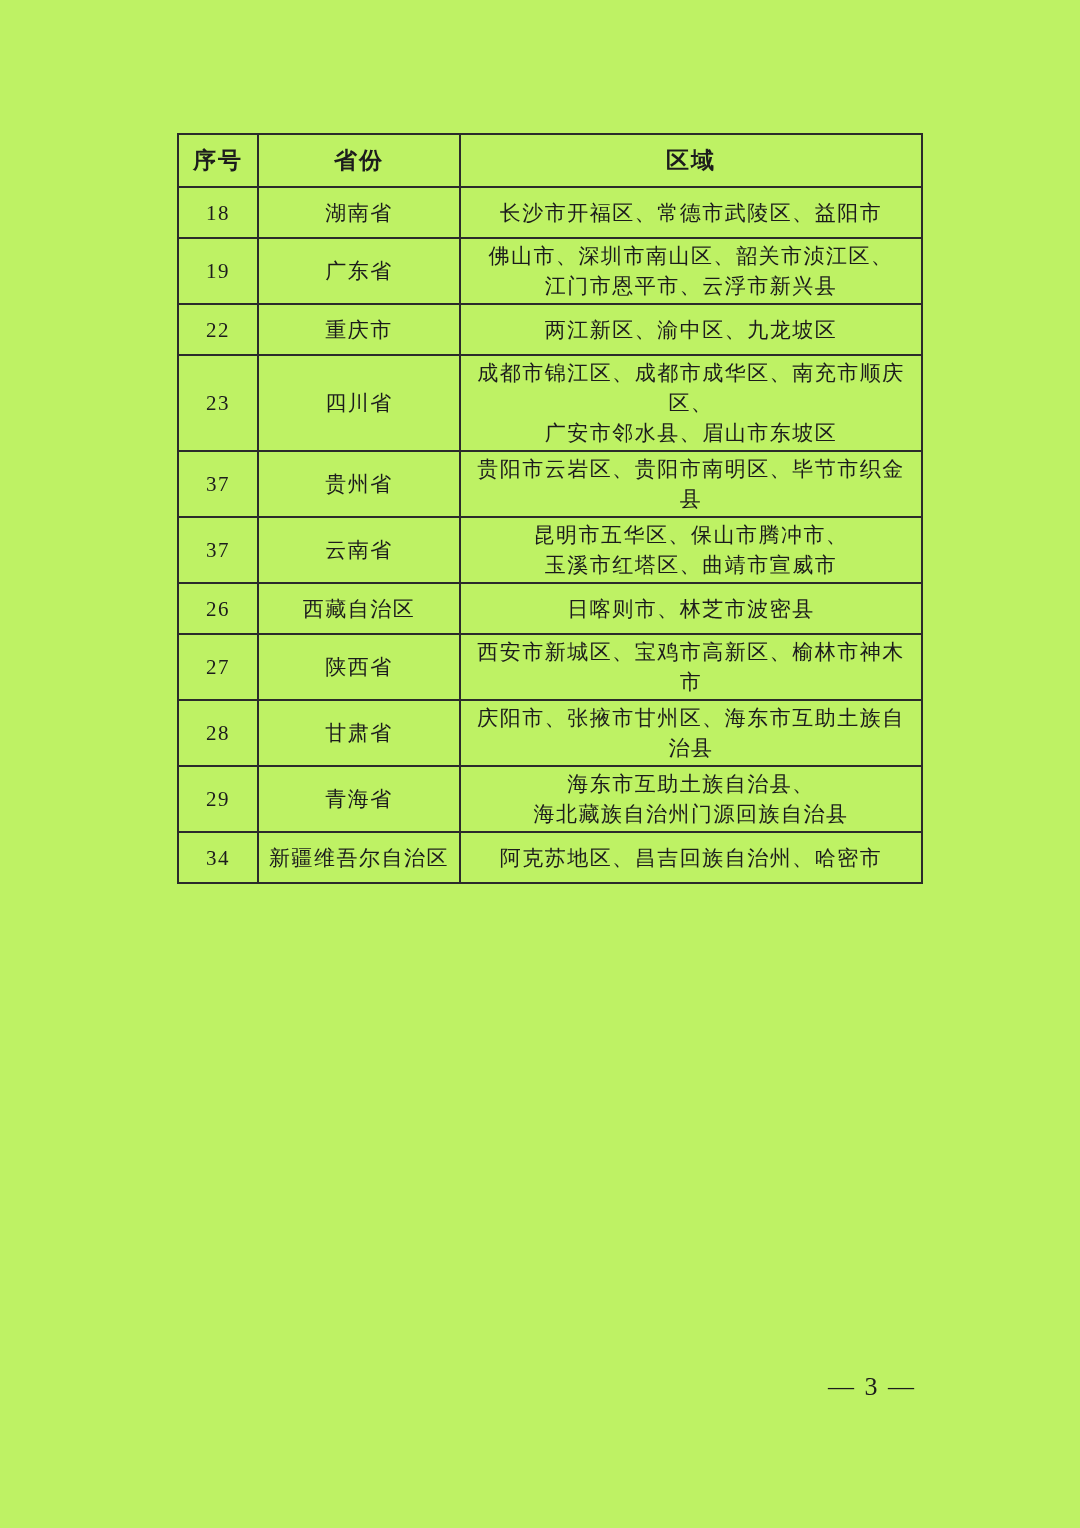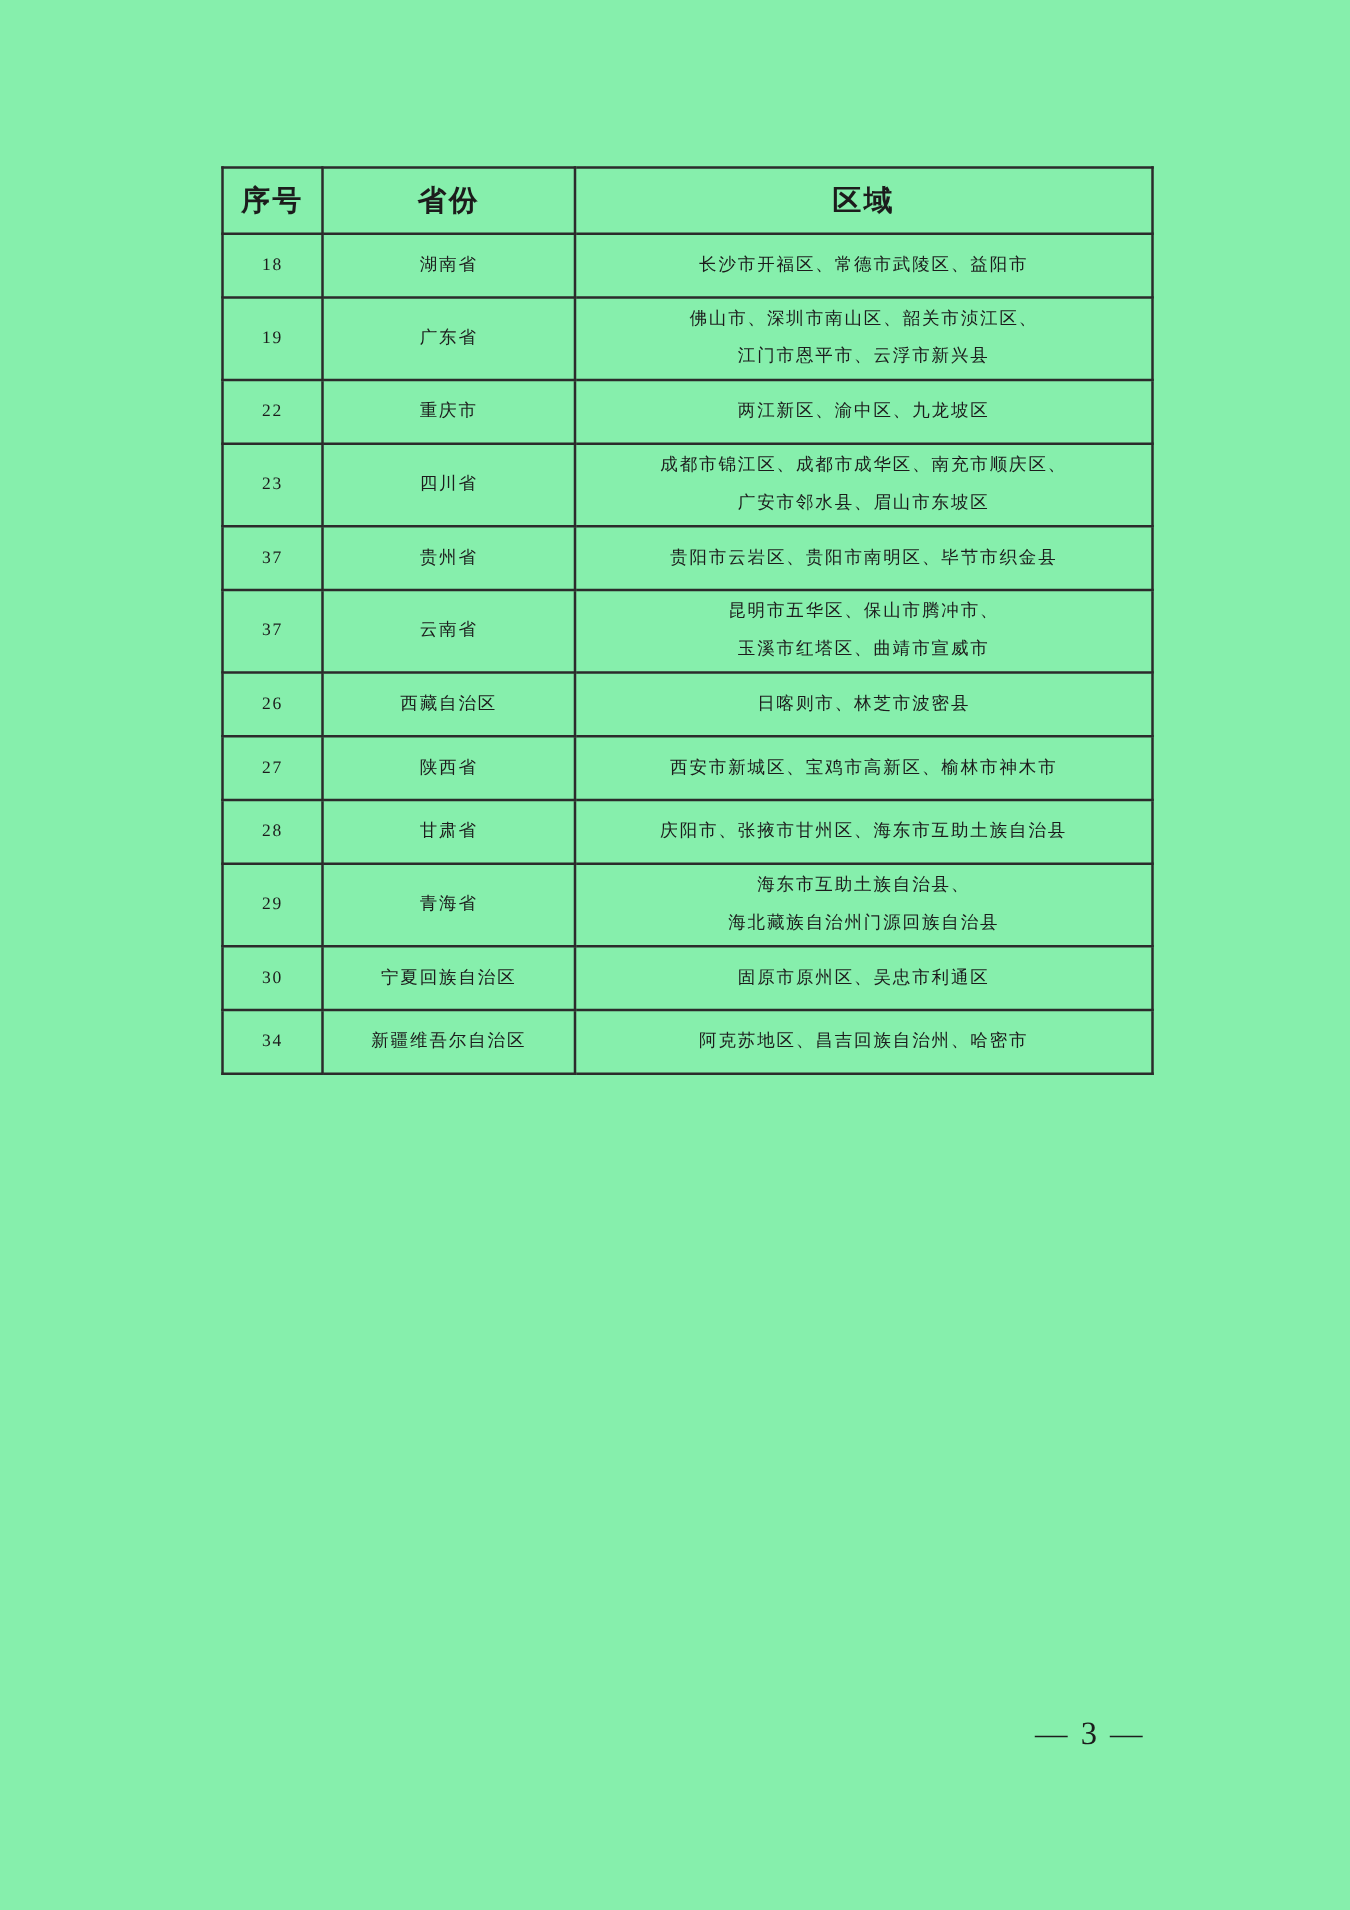--- a/index.html
+++ b/index.html
@@ -1,21 +1,21 @@
 <!DOCTYPE html>
 <html><head>
 <meta charset="utf-8">
 <style>
   * { margin: 0; padding: 0; box-sizing: border-box; }
   html, body { background: #e9e9e9; }
   .page {
     position: relative;
     width: 1080px;
     height: 1528px;
-    background: #86efac;
+    background: #bef264;
     margin: 0 auto;
     font-family: "Liberation Serif", "DejaVu Serif", serif;
     color: #1c1c1c;
     overflow: hidden;
   }
   table.regions-table {
     position: absolute;
     left: 177px;
     top: 133px;
     width: 744px;
@@ -32,21 +32,21 @@
     vertical-align: middle;
     padding: 2px 6px;
   }
   table.regions-table th {
     height: 53px;
     font-size: 23px;
     font-weight: bold;
     letter-spacing: 2px;
   }
   table.regions-table td {
-    font-size: 14px;
+    font-size: 21px;
     letter-spacing: 1.5px;
     line-height: 30px;
   }
   td.cell-no {
     font-size: 22px;
     letter-spacing: 0;
     font-family: "Liberation Serif", "DejaVu Serif", serif;
   }
   td.cell-region { white-space: pre-line; }
   tr.single td { height: 51px; }
@@ -141,25 +141,20 @@
       <td class="cell-region">庆阳市、张掖市甘州区、海东市互助土族自治县</td>
     </tr>
 
     <tr class="double">
       <td class="cell-no">29</td>
       <td class="cell-province">青海省</td>
       <td class="cell-region">海东市互助土族自治县、
 海北藏族自治州门源回族自治县</td>
     </tr>
 
-    <tr class="single">
-      <td class="cell-no">30</td>
-      <td class="cell-province">宁夏回族自治区</td>
-      <td class="cell-region">固原市原州区、吴忠市利通区</td>
-    </tr>
 
     <tr class="single">
       <td class="cell-no">34</td>
       <td class="cell-province">新疆维吾尔自治区</td>
       <td class="cell-region">阿克苏地区、昌吉回族自治州、哈密市</td>
     </tr>
 
   </tbody>
   </table>
 

